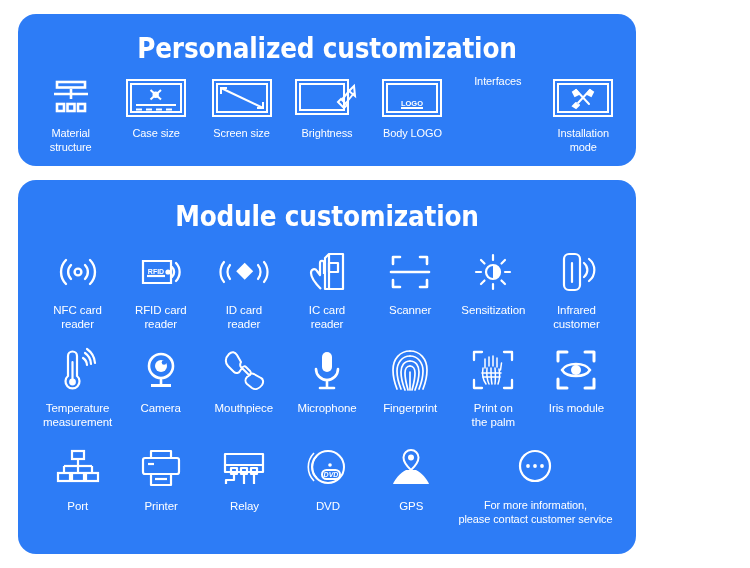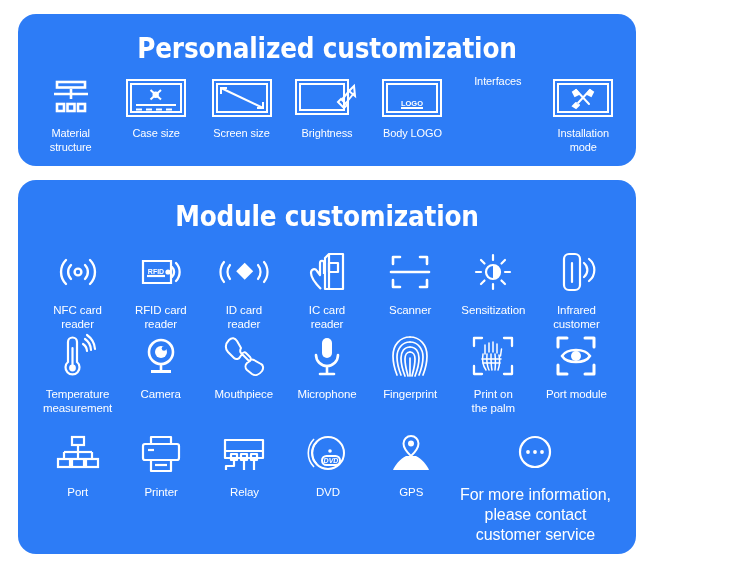--- a/index.html
+++ b/index.html
@@ -74,23 +74,23 @@
   .cell-label {
     color: #ffffff;
     font-size: 11.5px;
     line-height: 1.22;
     font-weight: normal;
     white-space: pre-line;
     letter-spacing: -0.1px;
   }
   .panel-a .cell-label { font-size: 11px; }
   .panel-b .cell-label { font-size: 11.5px; }
-  .cell.wide .cell-label { font-size: 16px; line-height: 1.25; }
-
-  .row-b1 { }
+  .cell.wide .cell-label { font-size: 11px; line-height: 1.25; }
+
+  .row-b1 { margin-bottom: 14px; }
   .row-b2 { margin-bottom: 14px; justify-content: space-between; }
 
   svg { display: block; }
 </style>
 </head>
 <body>
 
 <div class="page">
 
   <div class="panel panel-a">
@@ -445,21 +445,21 @@
               <polyline points="33,6 42,6 42,15"></polyline>
               <polyline points="42,33 42,42 33,42"></polyline>
               <polyline points="15,42 6,42 6,33"></polyline>
             </g>
             <g fill="none" stroke="#ffffff" stroke-width="2.4">
               <path d="M10 24 C15 16 33 16 38 24 C33 32 15 32 10 24 Z"></path>
               <circle cx="24" cy="24" r="5" fill="#ffffff" stroke="none"></circle>
             </g>
           </svg>
         </div>
-        <div class="cell-label">Port module</div>
+        <div class="cell-label">Iris module</div>
       </div>
 
     </div>
 
     <div class="row row-b3">
 
       <div class="cell">
         <div class="icon-box">
           <svg width="48" height="44" viewBox="0 0 48 44">
             <g fill="none" stroke="#ffffff" stroke-width="2.2">

